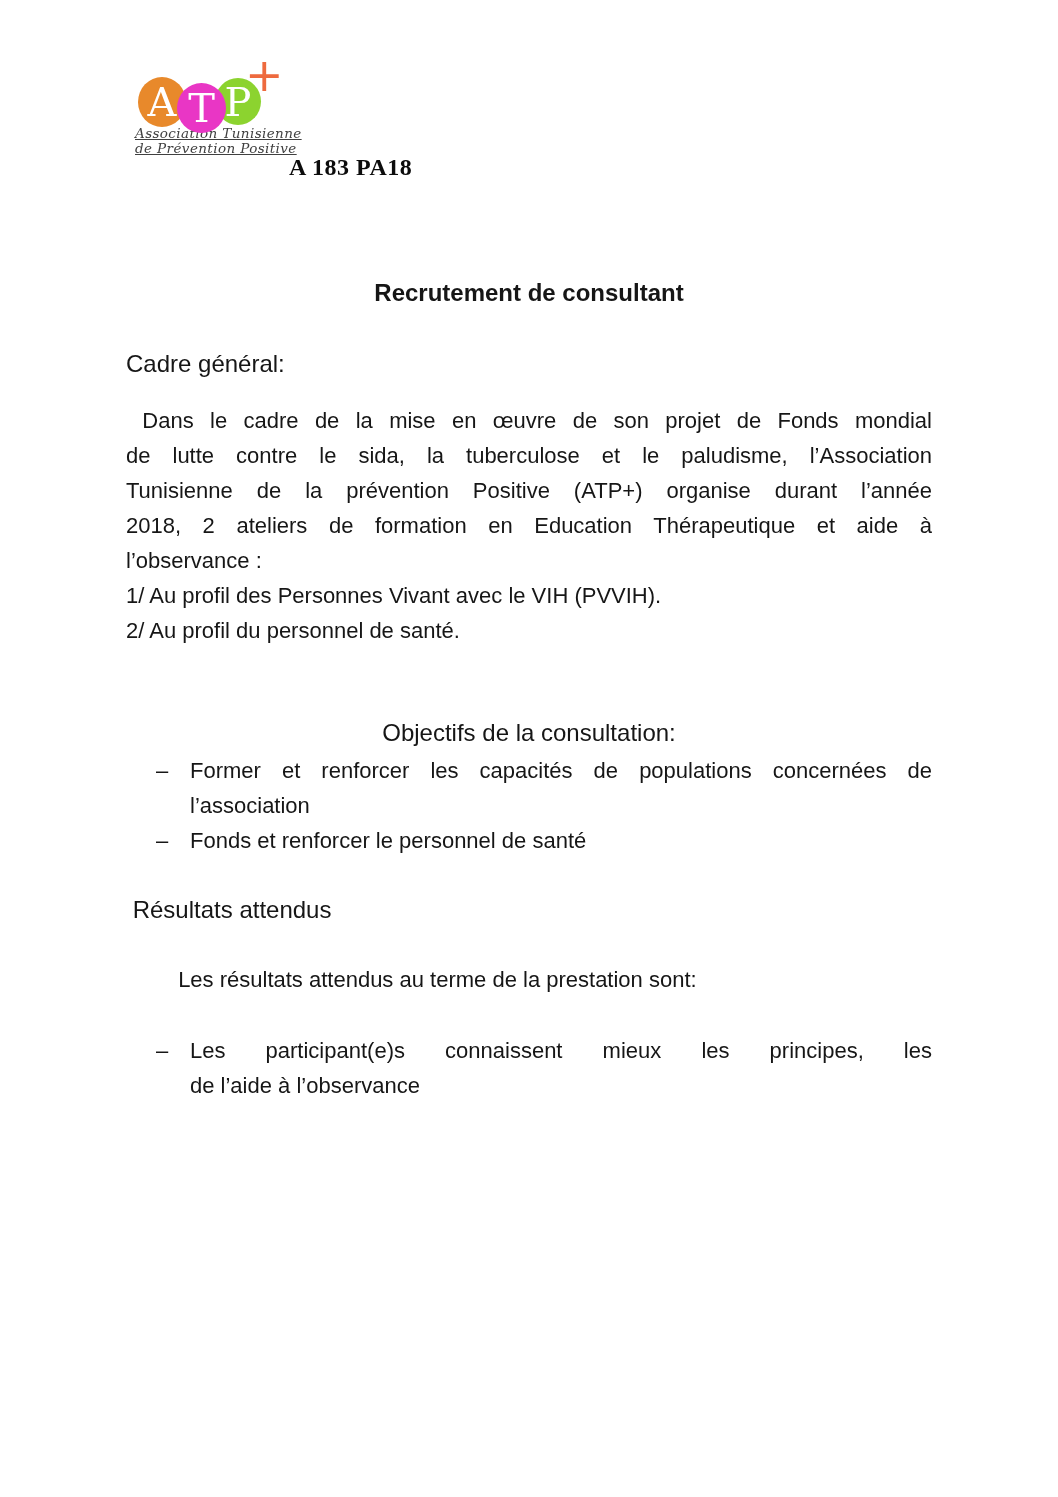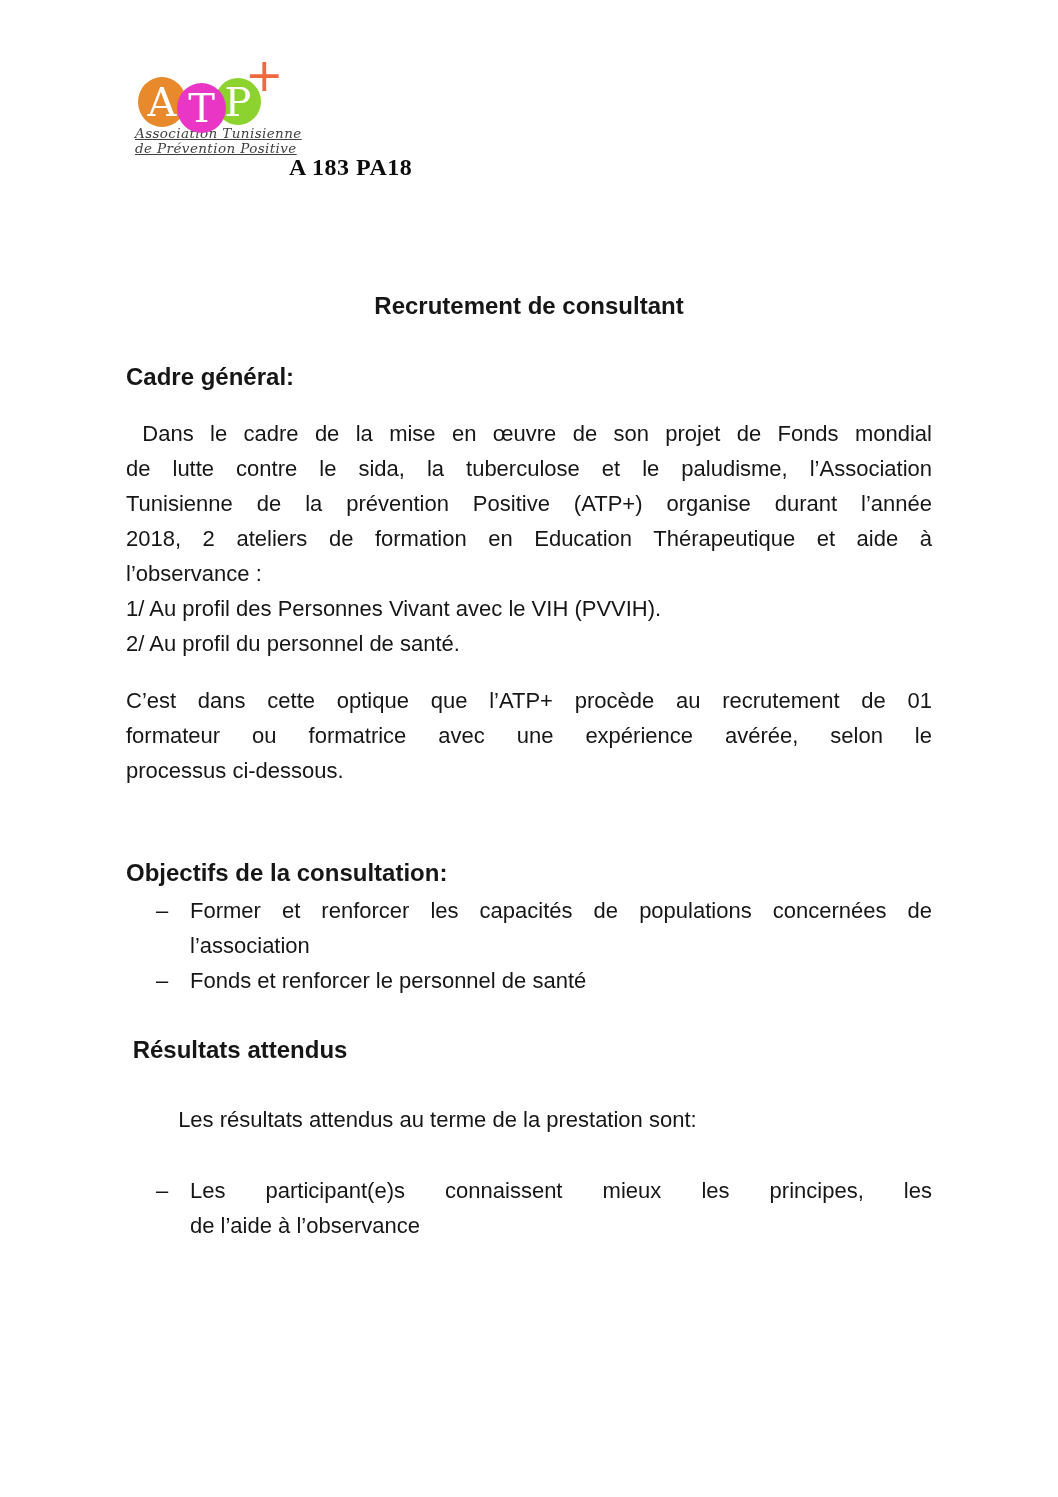--- a/index.html
+++ b/index.html
@@ -39,31 +39,31 @@
   
   .ref {
     position: absolute; left: 289px; top: 154px;
     font-family: "Liberation Serif", serif;
     font-weight: bold; font-size: 24px; color: #0c0c0c;
     letter-spacing: 0.5px;
   }
 
   
   .content {
-    position: absolute; left: 126px; top: 288px; width: 806px;
+    position: absolute; left: 126px; top: 275px; width: 806px;
     font-size: 22px; line-height: 35px;
   }
   .doc-title { text-align: center; font-weight: bold; font-size: 24px; margin: 0; }
-  .h-sec { font-weight: bold; font-size: 24px; white-space: pre-wrap; }
+  .h-sec { font-weight: normal; font-size: 24px; white-space: pre-wrap; }
   .h-cadre { margin-top: 36px; }
   .para { margin-top: 22px; }
   .jline { text-align: justify; text-align-last: justify; text-justify: inter-word; white-space: pre-wrap; }
   .jline.last { text-align-last: left; }
   .plainline { white-space: pre-wrap; }
-  .h-objectifs { margin-top: 67px; }
+  .h-objectifs { margin-top: 67px; text-align: center; }
   .bullets { margin-top: 3px; }
   .bullet { display: flex; }
   .bullet .marker { width: 64px; padding-left: 30px; box-sizing: border-box; flex: none; }
   .bullet .btext { flex: 1; min-width: 0; }
   .h-resultats { margin-top: 34px; }
   .intro { margin-top: 35px; margin-left: 46px; }
   .bullets-res { margin-top: 36px; }
 </style>
 </head>
 <body>
@@ -101,25 +101,20 @@
       <div class="jline">Tunisienne de la prévention Positive (ATP+) organise durant l’année</div>
       <div class="jline">2018, 2 ateliers de formation en Education Thérapeutique et aide à</div>
       <div class="jline last">l’observance :</div>
     </div>
 
     <div>
       <div class="plainline">1/ Au profil des Personnes Vivant avec le VIH (PVVIH).</div>
       <div class="plainline">2/ Au profil du personnel de santé.</div>
     </div>
 
-    <div class="para">
-      <div class="jline">C’est dans cette optique que l’ATP+ procède au recrutement de 01</div>
-      <div class="jline">formateur ou formatrice avec une expérience avérée, selon le</div>
-      <div class="jline last">processus ci-dessous.</div>
-    </div>
 
     <div class="h-sec h-objectifs">Objectifs de la consultation:</div>
 
     <div class="bullets">
       <div class="bullet">
         <span class="marker">–</span>
         <span class="btext">
           <span class="jline" style="display:block">Former et renforcer les capacités de populations concernées de</span>
           <span class="jline last" style="display:block">l’association</span>
         </span>

